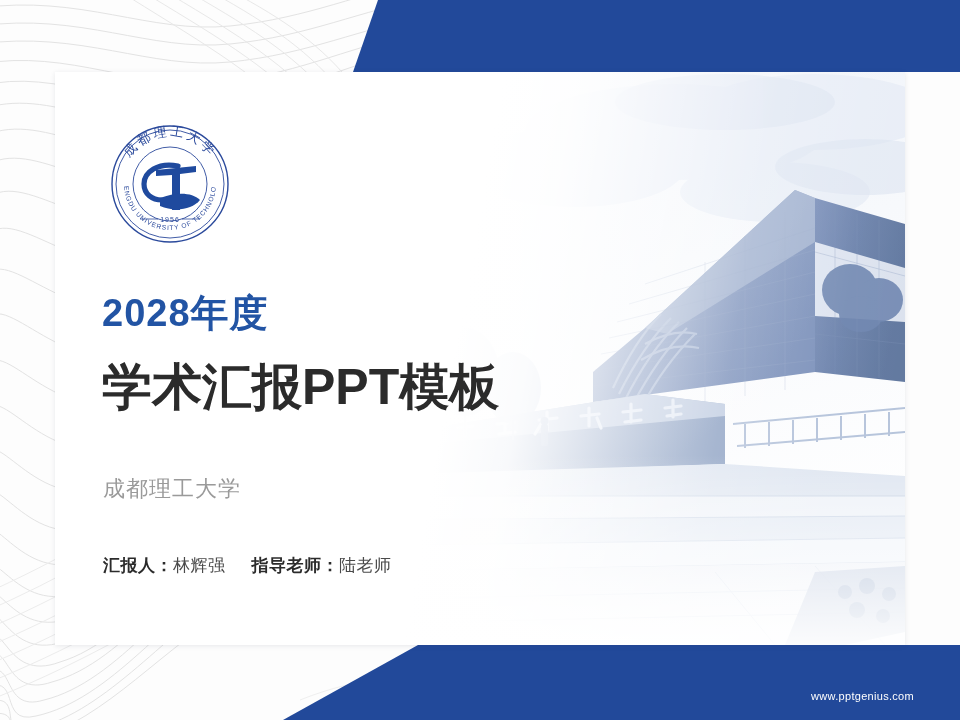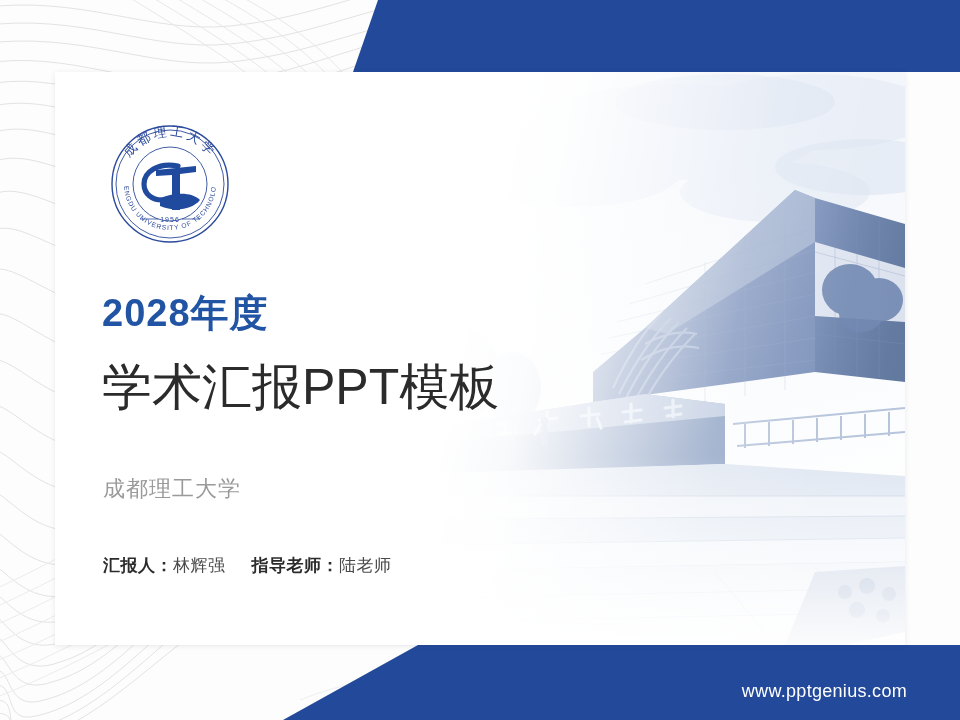--- a/index.html
+++ b/index.html
@@ -116,21 +116,21 @@
     letter-spacing: 1px;
     line-height: 1;
     color: #2254a4;
     white-space: nowrap;
   }
   .title-sub {
     position: absolute;
     left: 2px;
     top: 290px;
     font-size: 50px;
-    font-weight: normal;
+    font-weight: bold;
     letter-spacing: 0px;
     line-height: 1;
     color: #2b2b2b;
     white-space: nowrap;
   }
   .org-name {
     position: absolute;
     left: 3px;
     top: 402px;
     font-size: 22px;
@@ -154,25 +154,25 @@
   }
   .meta-value {
     font-weight: normal;
     color: #4a4a4a;
   }
   .meta-gap { display: inline-block; width: 26px; }
 
   
   .footer-url {
     position: absolute;
-    right: 53px;
+    right: 46px;
     bottom: 18px;
     z-index: 4;
     color: #ffffff;
-    font-size: 18px;
+    font-size: 11px;
     letter-spacing: 0.3px;
   }
 </style>
 </head>
 <body>
 
 <div id="slide">
 
   <div class="bg-texture">
     <svg viewBox="0 0 960 720" xmlns="http://www.w3.org/2000/svg">

